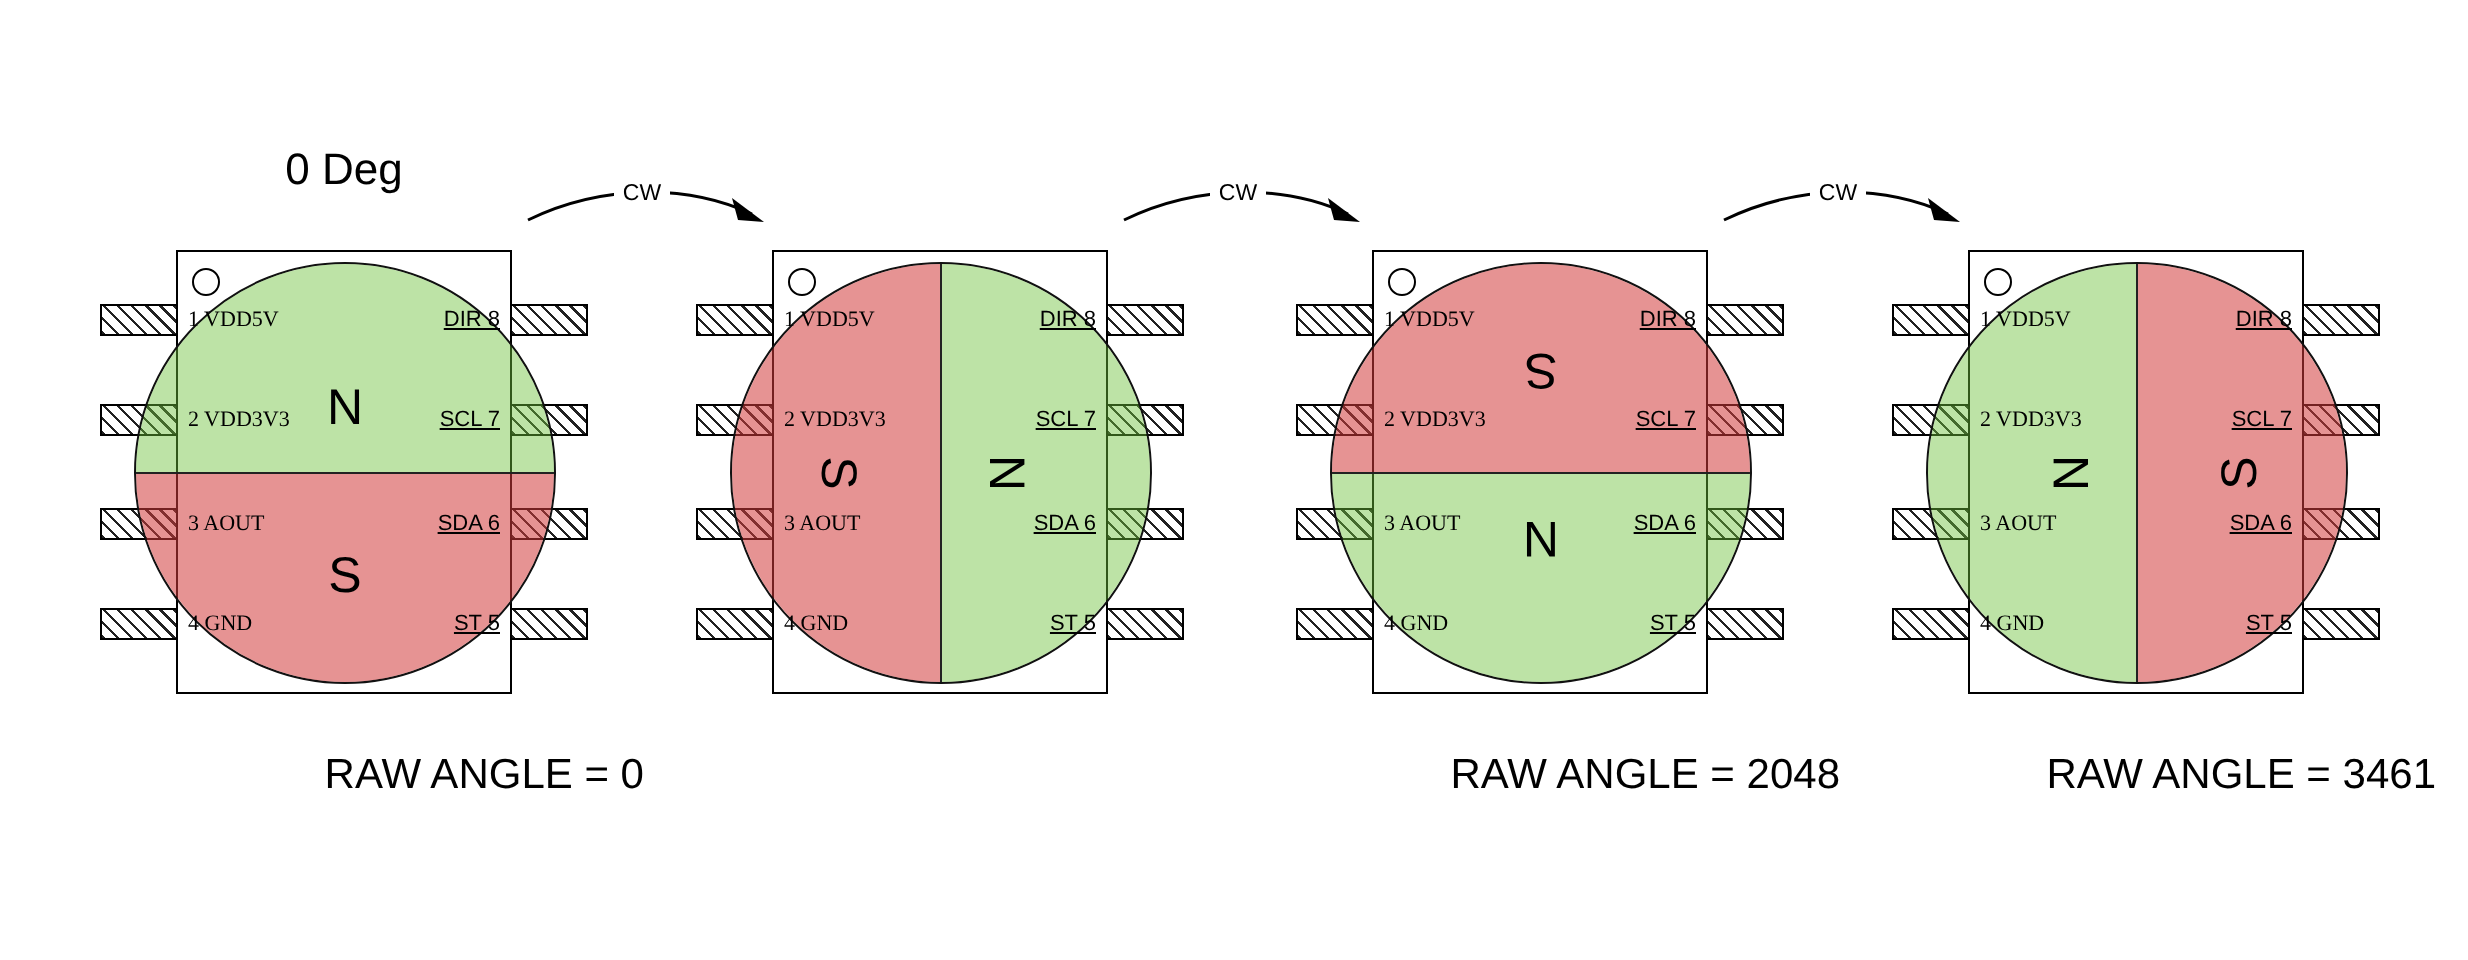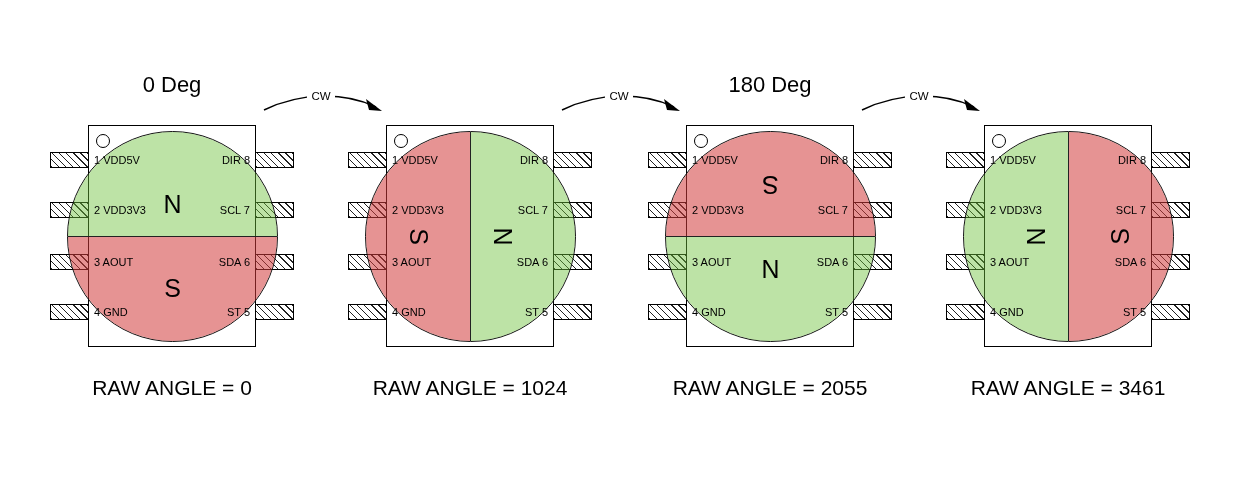--- a/index.html
+++ b/index.html
@@ -2,21 +2,21 @@
 <html style="--north-green: #6CC13A73; --south-red: #D13A3A8C;"><head>
 <meta charset="utf-8">
 <style>
   * { margin: 0; padding: 0; box-sizing: border-box; }
   body { font-family: "Liberation Sans", sans-serif; background: #fff; }
   .canvas { position: relative; width: 1234px; height: 480px; background: #fff; overflow: hidden; }
 
   .figure { position: absolute; top: 0; width: 300px; height: 476px; }
   .title  { position: absolute; top: 72px; left: 0; width: 100%; text-align: center;
             font-size: 22px; color: #000; }
-  .caption{ position: absolute; top: 376px; left: 0; width: 100%; text-align: center;
+  .caption{ position: absolute; top: 376px; left: 0; width: 100%; text-align: right;
             font-size: 21px; color: #000; }
 
   .chip { position: absolute; top: 125px; left: 66px; width: 168px; height: 222px;
           border: 1.5px solid #000; background: #fff; }
 
   .pin { position: absolute; width: 39px; height: 16px; border: 1.2px solid #000;
          background-color: #fff; z-index: 1;
          background-image: repeating-linear-gradient(45deg, #222 0, #222 1.2px, transparent 1.2px, transparent 5px); }
   .pin.l { left: -39px; }
   .pin.r { right: -39px; }
@@ -26,22 +26,22 @@
   .half { position: absolute; left: 0; width: 100%; height: 50%; }
   .half.n { top: 0; background: var(--north-green, #b9e3a6); border-bottom: 1.5px solid #222; }
   .half.s { bottom: 0; background: var(--south-red, #e68c8c); }
   .pole { position: absolute; left: 0; width: 100%; text-align: center;
           font-size: 25px; line-height: 25px; font-weight: 500; color: #000; }
   .half.n .pole { top: 60px; }
   .half.s .pole { top: 39px; }
 
   .plabel { position: absolute; z-index: 3; font-size: 11px; line-height: 16px;
             color: #000; white-space: nowrap; }
-  .plabel.l { left: 5px; }
-  .plabel.r { right: 5px; text-align: left; }
+  .plabel.l { left: 5px; font-family: Liberation Serif, serif; }
+  .plabel.r { right: 5px; text-align: left; text-decoration: underline; }
 
   .pin1dot { position: absolute; left: 7px; top: 8px; width: 14px; height: 14px;
              border: 1.5px solid #000; border-radius: 50%; background: #fff; z-index: 3; }
 
   .cw-arrow { position: absolute; top: 84px; width: 130px; height: 40px; }
   .cw-arrow text { font-family: "Liberation Sans", sans-serif; font-size: 11.5px; fill: #000; }
 </style>
 </head>
 <body>
 
@@ -100,25 +100,23 @@
       <div class="pin1dot"></div>
       <span class="plabel l" style="top:26px">1 VDD5V</span>
       <span class="plabel l" style="top:76px">2 VDD3V3</span>
       <span class="plabel l" style="top:128px">3 AOUT</span>
       <span class="plabel l" style="top:178px">4 GND</span>
       <span class="plabel r" style="top:26px">DIR 8</span>
       <span class="plabel r" style="top:76px">SCL 7</span>
       <span class="plabel r" style="top:128px">SDA 6</span>
       <span class="plabel r" style="top:178px">ST 5</span>
     </div>
-    <div class="caption">RAW ANGLE = 1024</div>
   </div>
 
   <div class="figure" style="left:620px">
-    <div class="title">180 Deg</div>
     <div class="chip">
       <div class="pin l" style="top:26px"></div>
       <div class="pin l" style="top:76px"></div>
       <div class="pin l" style="top:128px"></div>
       <div class="pin l" style="top:178px"></div>
       <div class="pin r" style="top:26px"></div>
       <div class="pin r" style="top:76px"></div>
       <div class="pin r" style="top:128px"></div>
       <div class="pin r" style="top:178px"></div>
       <div class="magnet" style="transform: rotate(180deg);">
@@ -132,21 +130,21 @@
       <div class="pin1dot"></div>
       <span class="plabel l" style="top:26px">1 VDD5V</span>
       <span class="plabel l" style="top:76px">2 VDD3V3</span>
       <span class="plabel l" style="top:128px">3 AOUT</span>
       <span class="plabel l" style="top:178px">4 GND</span>
       <span class="plabel r" style="top:26px">DIR 8</span>
       <span class="plabel r" style="top:76px">SCL 7</span>
       <span class="plabel r" style="top:128px">SDA 6</span>
       <span class="plabel r" style="top:178px">ST 5</span>
     </div>
-    <div class="caption">RAW ANGLE = 2055</div>
+    <div class="caption">RAW ANGLE = 2048</div>
   </div>
 
   <div class="figure" style="left:918px">
     <div class="chip">
       <div class="pin l" style="top:26px"></div>
       <div class="pin l" style="top:76px"></div>
       <div class="pin l" style="top:128px"></div>
       <div class="pin l" style="top:178px"></div>
       <div class="pin r" style="top:26px"></div>
       <div class="pin r" style="top:76px"></div>

